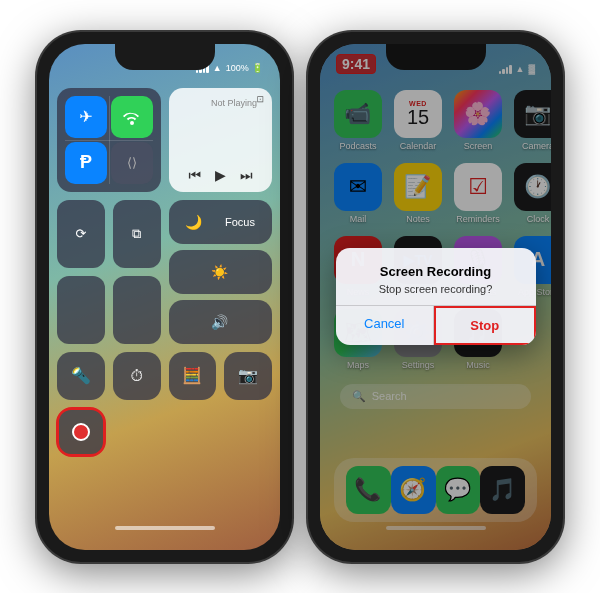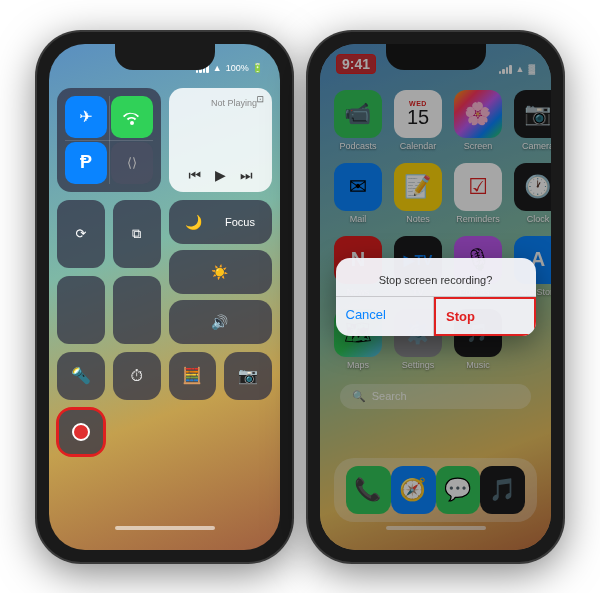--- a/index.html
+++ b/index.html
@@ -381,20 +381,21 @@
     }
 
     .dialog-buttons {
       display: flex;
       border-top: 1px solid #c8c8cc;
     }
 
     .dialog-btn {
       flex: 1;
       padding: 10px;
+      text-align: center;
       font-size: 13px;
       cursor: pointer;
     }
 
     .dialog-btn.cancel {
       color: #0a84ff;
       border-right: 1px solid #c8c8cc;
     }
 
     .dialog-btn.stop {
@@ -640,20 +641,21 @@
         </div>
 
         <div class="search-bar">
           <span>🔍</span>
           <span>Search</span>
         </div>
 
         <div class="dialog-overlay">
           <div class="dialog-box">
             <div class="dialog-content">
+              <div class="dialog-title">Screen Recording</div>
               <div class="dialog-message">Stop screen recording?</div>
             </div>
             <div class="dialog-buttons">
               <div class="dialog-btn cancel">Cancel</div>
               <div class="dialog-btn stop">Stop</div>
             </div>
           </div>
         </div>
 
         <div class="dock">

